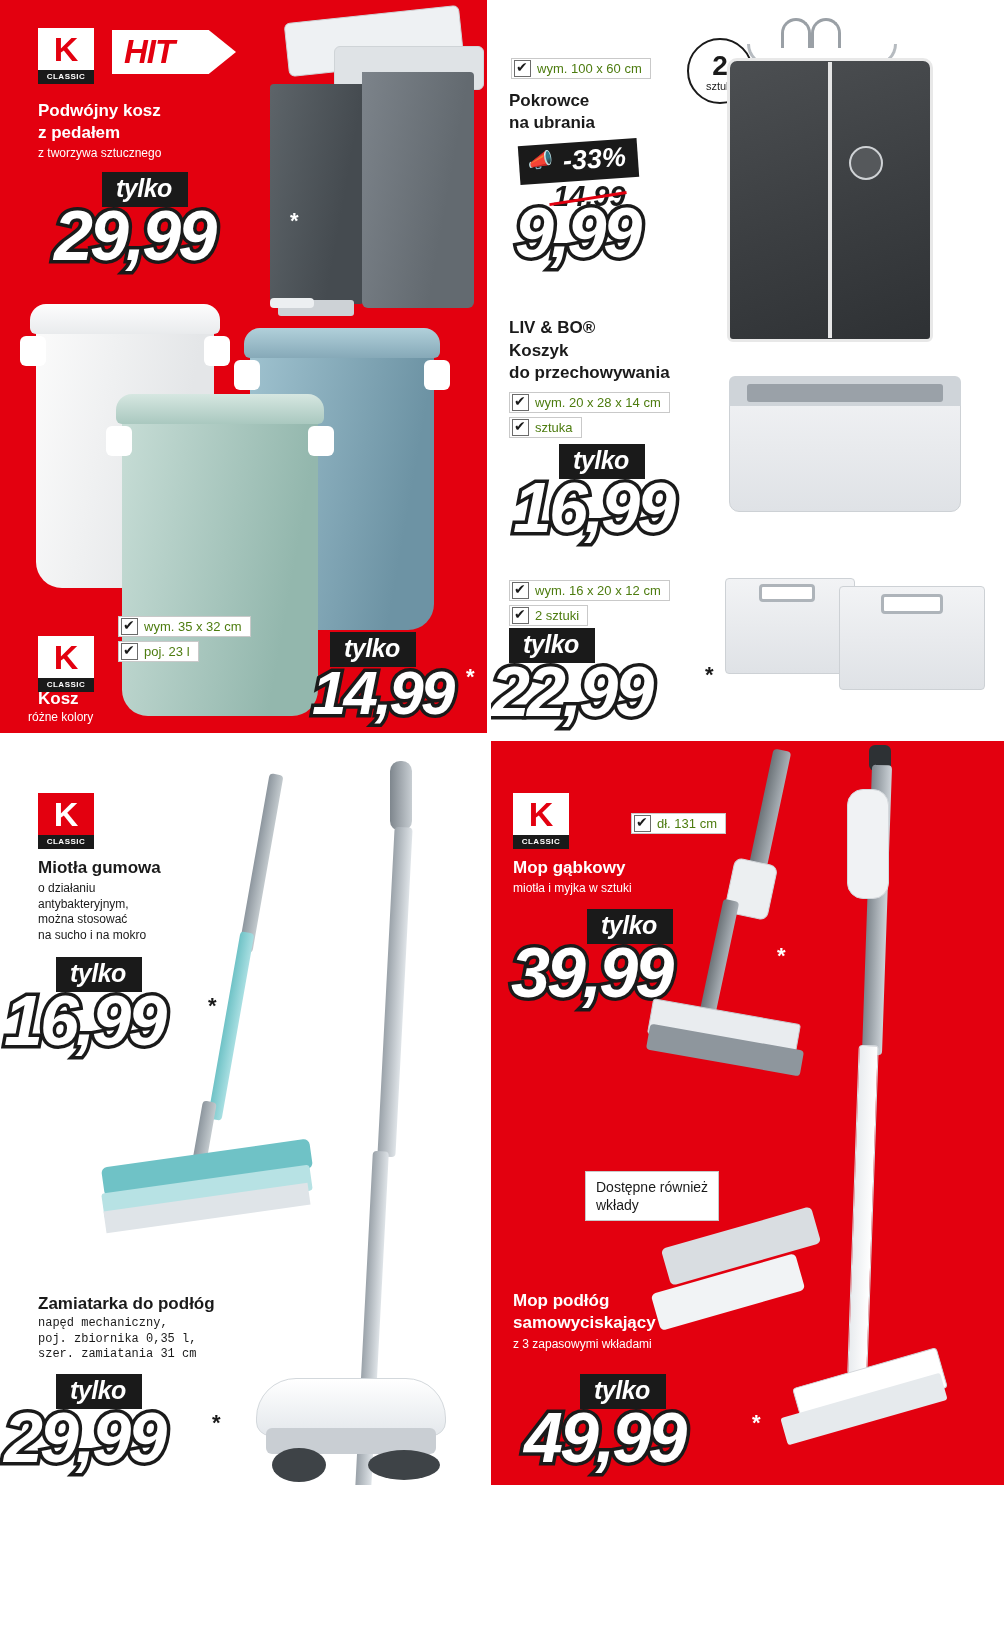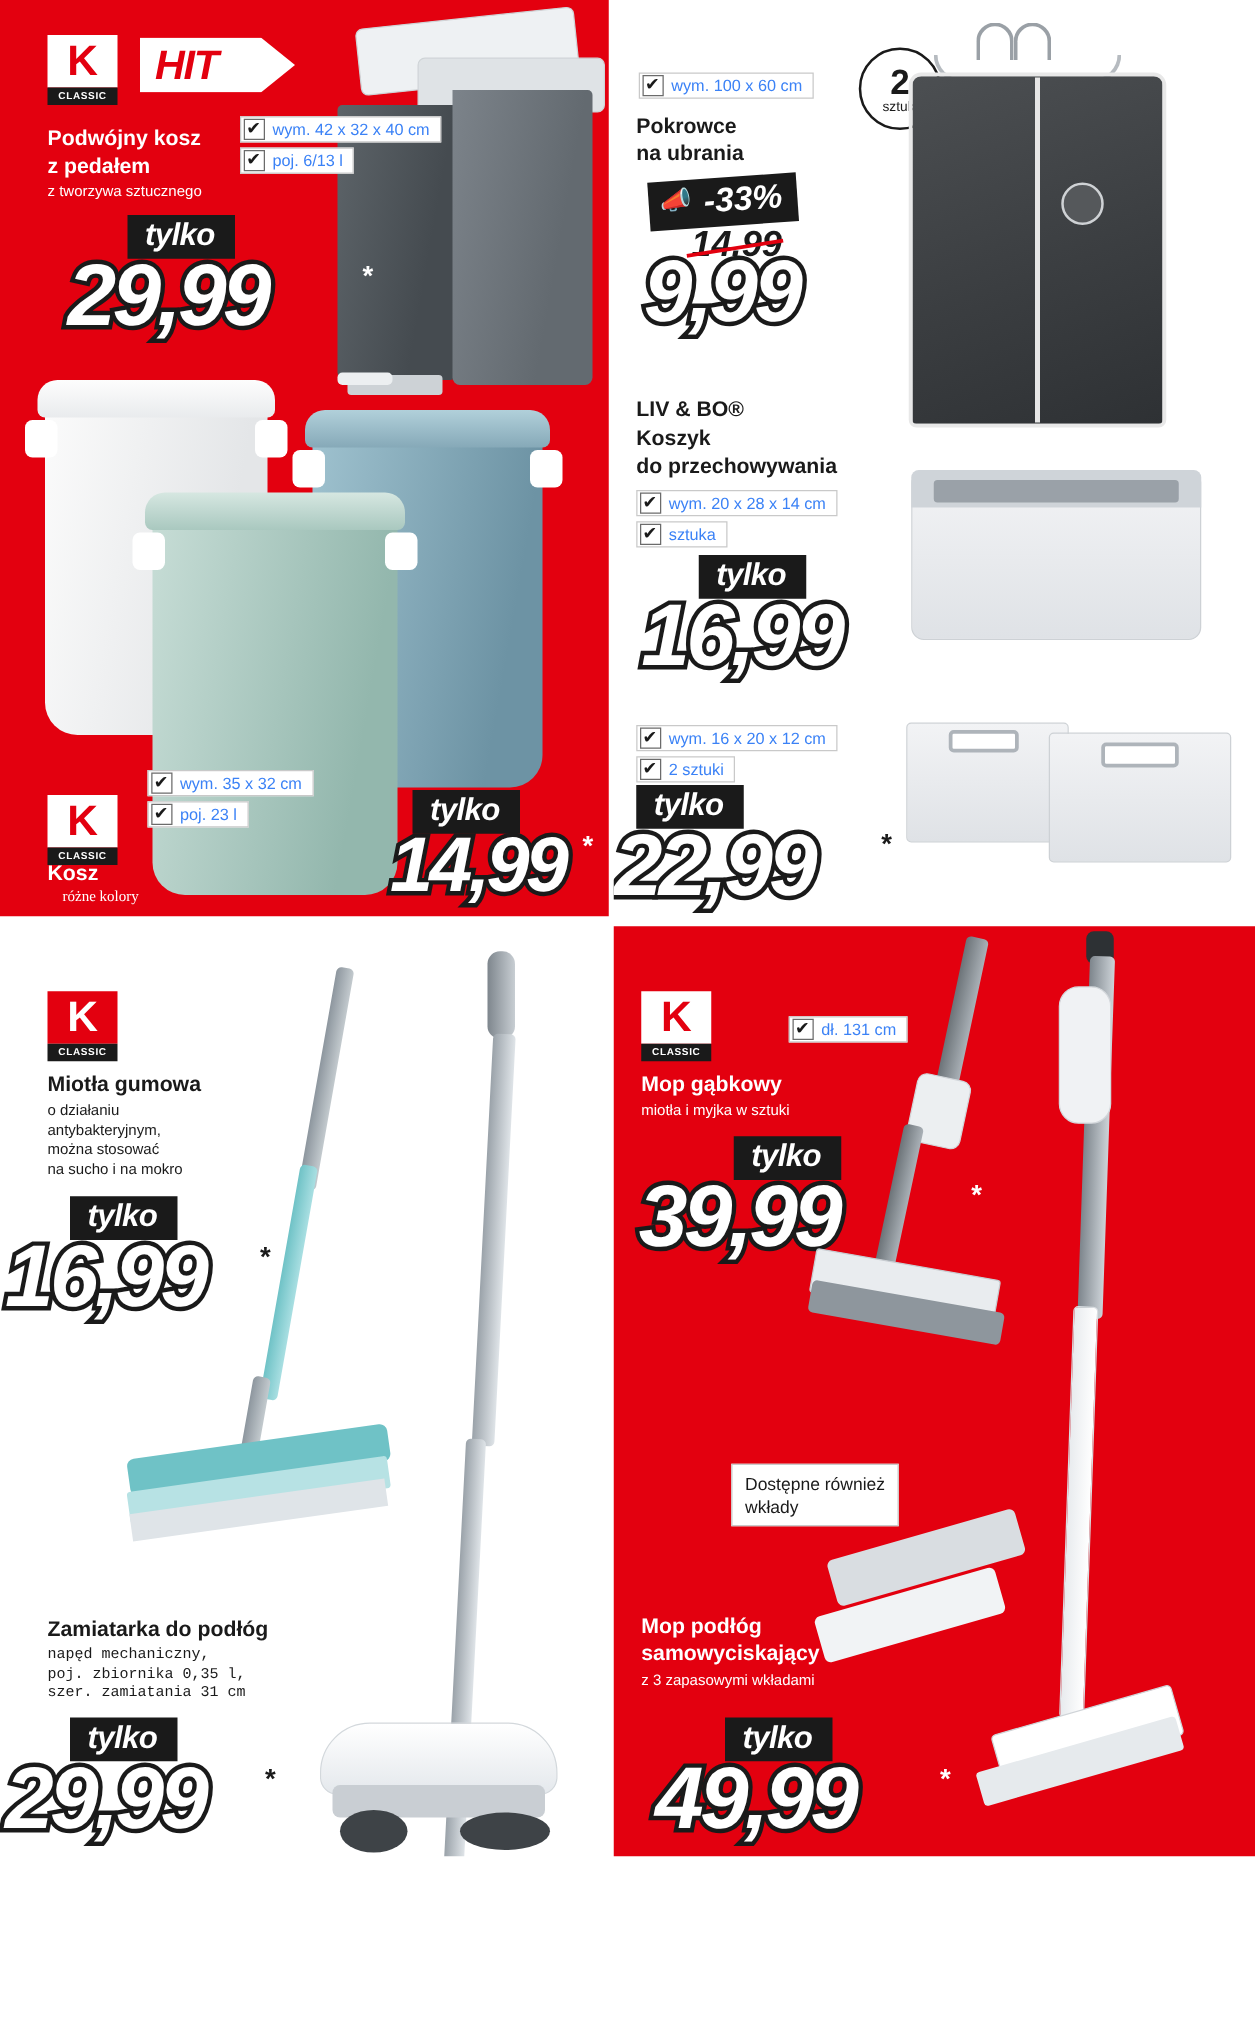--- a/index.html
+++ b/index.html
@@ -63,21 +63,21 @@
   }
   .spec .cb {
     width: 17px; height: 17px; margin: 0 6px 0 2px;
     background: #ffffff; border: 1px solid #6b6b6b;
     position: relative; flex: none;
   }
   .spec .cb:after {
     content: "✔"; position: absolute; left: 1px; top: -2px;
     font-size: 14px; color: #1a1a1a; line-height: 17px;
   }
-  .spec .txt { font-size: 13px; color: #3b82f6; white-space: nowrap; }
+  .spec .txt { font-size: 13px; color: #4d7c0f; white-space: nowrap; }
   .spec-row { display: block; }
 
   
   .pricebox { position: absolute; }
   .tylko {
     display: inline-block; background: #1a1a1a; color: #ffffff;
     font-weight: bold; font-size: 25px; font-style: italic;
     padding: 2px 16px 4px 14px; letter-spacing: -0.5px;
   }
   .bignum {
@@ -190,30 +190,20 @@
       <div style="position:absolute; left:16px; top:290px; width:76px; height:16px; background:#cdd2d6; border-radius:3px;"></div>
       <div style="position:absolute; left:8px; top:288px; width:44px; height:10px; background:#eceff1; border-radius:4px;"></div>
     </div>
 
     <div class="title t-white" style="position:absolute; left:38px; top:100px; width:170px;">
       <div>Podwójny kosz</div>
       <div>z pedałem</div>
     </div>
     <div class="subtitle t-white" style="position:absolute; left:38px; top:146px; width:220px;">z tworzywa sztucznego</div>
 
-    <div class="specs" style="left:192px; top:93px;">
-      <div class="spec-row"><div class="spec">
-        <span class="cb"></span>
-        <span class="txt">wym. 42 x 32 x 40 cm</span>
-      </div></div>
-      <div class="spec-row"><div class="spec">
-        <span class="cb"></span>
-        <span class="txt">poj. 6/13 l</span>
-      </div></div>
-    </div>
 
     <div class="pricebox" style="left:102px; top:172px;">
       <span class="tylko">tylko</span>
       <span class="bignum" style="margin-left:-48px;">29,99</span>
       <span class="star" style="left:188px; top:36px; color:#ffffff;">*</span>
     </div>
 
     <div class="art" style="left:18px; top:300px; width:440px; height:420px;">
 
       <div class="trash" style="left:18px; top:20px; width:178px; height:268px; background:linear-gradient(100deg,#fbfbfb 0%, #e4e6e8 75%);">
@@ -235,21 +225,21 @@
       </div>
     </div>
 
     <div class="klogo on-red" style="left:38px; top:636px;">
       <div class="sq"></div>
       <div class="k">K</div>
       <div class="cl">CLASSIC</div>
     </div>
 
     <div class="title t-white" style="position:absolute; left:38px; top:688px;">Kosz</div>
-    <div class="subtitle t-white" style="position:absolute; left:50px; top:710px;font-family:Liberation Serif, serif;">różne kolory</div>
+    <div class="subtitle t-white" style="position:absolute; left:28px; top:710px;">różne kolory</div>
 
     <div class="specs" style="left:118px; top:616px;">
       <div class="spec-row"><div class="spec">
         <span class="cb"></span>
         <span class="txt">wym. 35 x 32 cm</span>
       </div></div>
       <div class="spec-row"><div class="spec">
         <span class="cb"></span>
         <span class="txt">poj. 23 l</span>
       </div></div>

